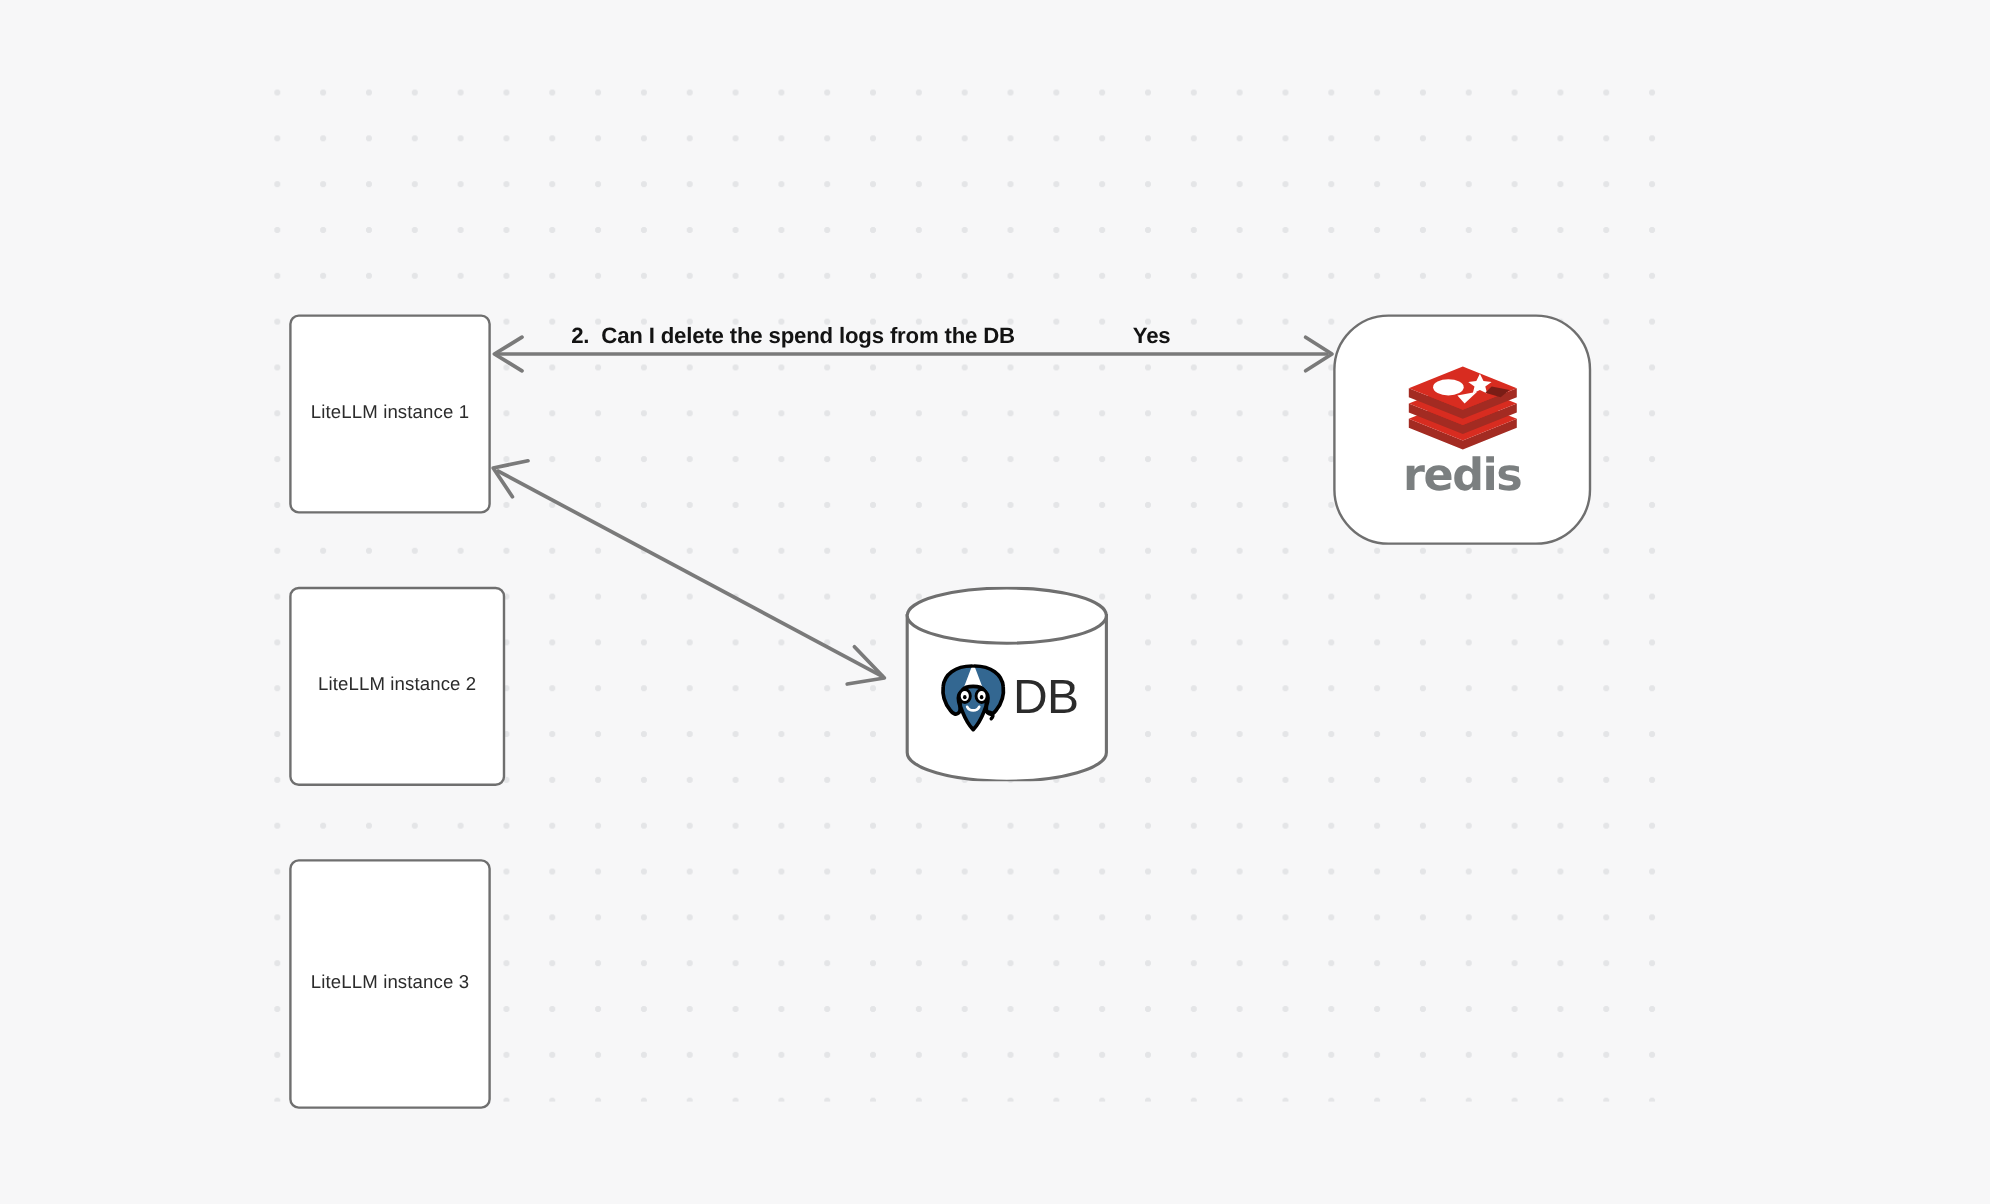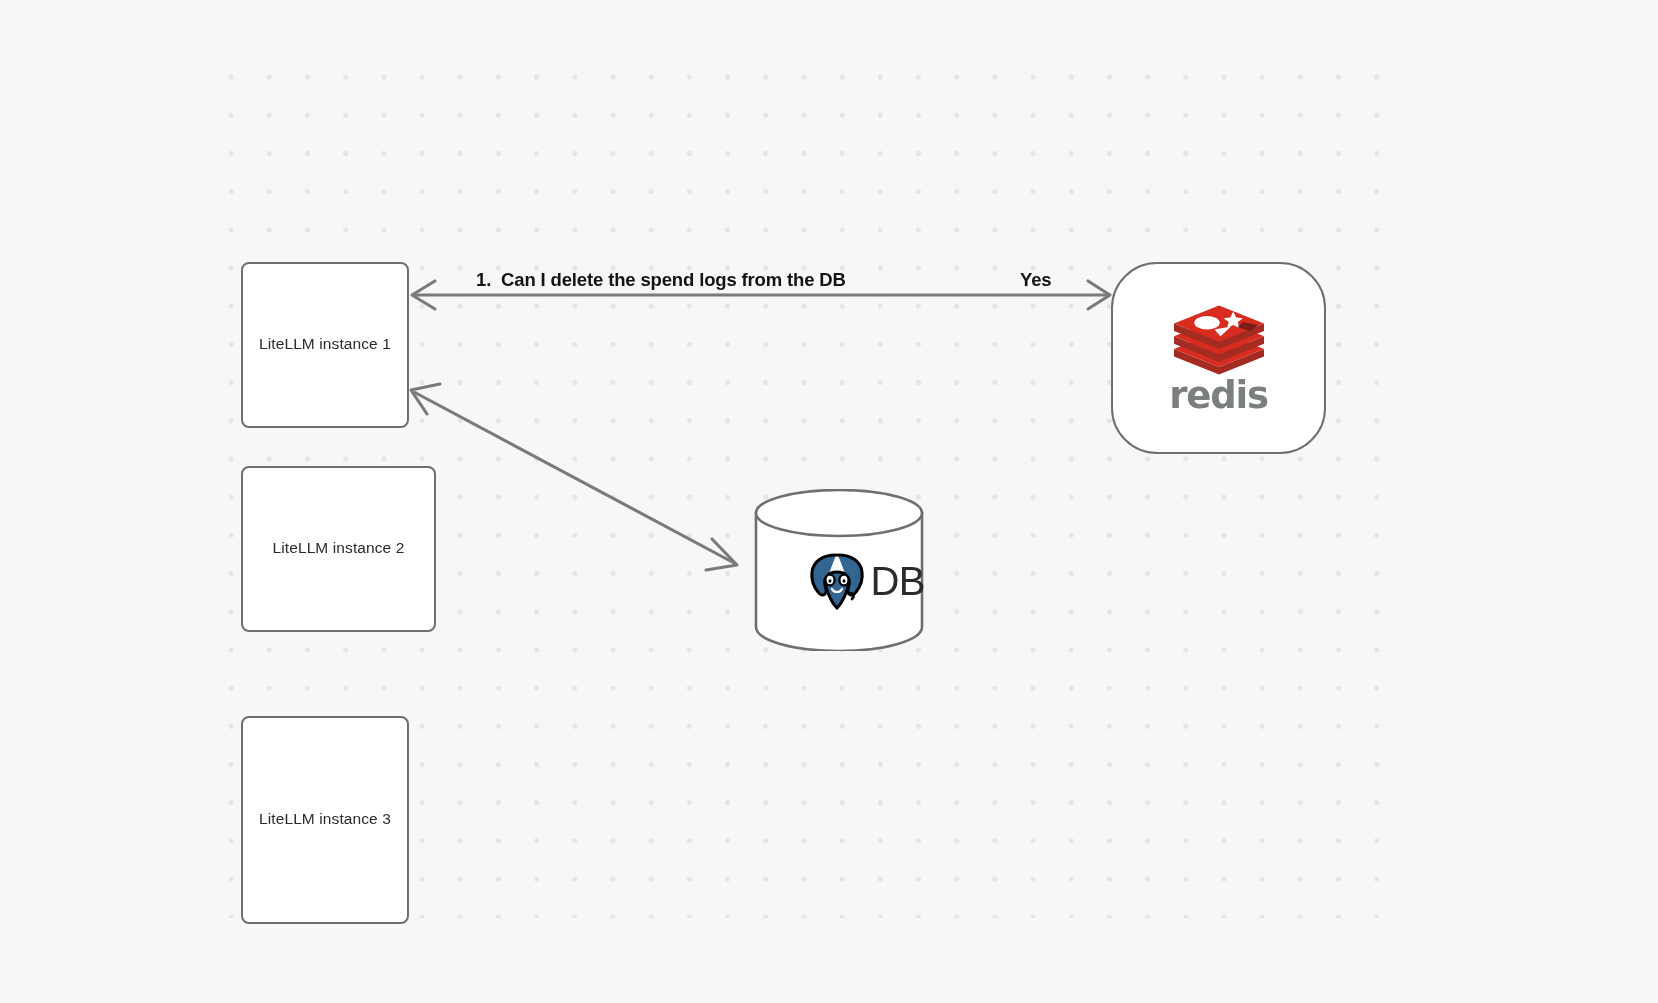--- a/index.html
+++ b/index.html
@@ -58,21 +58,21 @@
   }
   .node-box .node-label {
     font-size: 15.5px;
     color: #2b2b2b;
     font-family: "Liberation Sans", sans-serif;
     letter-spacing: .1px;
     position: relative;
     top: -1px;
   }
   #node-litellm-1 { left: 241px; top: 262px; width: 168px; height: 166px; }
-  #node-litellm-2 { left: 241px; top: 466px; width: 195px; height: 166px; }
+  #node-litellm-2 { left: 241px; top: 489px; width: 180px; height: 166px; }
   #node-litellm-3 { left: 241px; top: 716px; width: 168px; height: 208px; }
 
   
   #node-redis {
     position: absolute;
     left: 1111px;
     top: 262px;
     width: 215px;
     height: 192px;
     box-sizing: border-box;
@@ -116,21 +116,21 @@
     height: 162px;
   }
   .db-content {
     position: absolute;
     left: 0;
     top: 0;
     width: 172px;
     height: 162px;
     display: flex;
     align-items: center;
-    justify-content: flex-end;
+    justify-content: center;
     padding-top: 22px;
     box-sizing: border-box;
   }
   .pg-elephant {
     width: 64px;
     height: 64px;
     display: block;
     margin-right: 1px;
   }
   .db-text {
@@ -146,21 +146,21 @@
   .edge-label {
     position: absolute;
     font-family: "Liberation Sans", sans-serif;
     font-weight: bold;
     font-size: 18.5px;
     color: #131313;
     white-space: pre;
     letter-spacing: -.15px;
   }
   #label-edge-1      { left: 476px; top: 269px; }
-  #label-edge-1-yes  { left: 1020px; top: 269px; }
+  #label-edge-1-yes  { left: 944px; top: 269px; }
   #label-edge-2      { left: 551px; top: 435px; }
 </style>
 </head>
 <body>
 
 <div id="canvas">
 
   <div id="dot-grid"></div>
 
   <svg id="edges" viewBox="0 0 1658 1003" xmlns="http://www.w3.org/2000/svg">
@@ -176,21 +176,21 @@
       db (diagonal) --&gt;
     <g>
       <line x1="414" y1="392" x2="736" y2="564" stroke="#7a7a7a" stroke-width="3.1" stroke-linecap="butt"></line>
 
       <polyline points="440,384 411,390 427,414" fill="none" stroke="#7a7a7a" stroke-width="3.1" stroke-linecap="round" stroke-linejoin="round"></polyline>
 
       <polyline points="712,539 737,565 706,570" fill="none" stroke="#7a7a7a" stroke-width="3.1" stroke-linecap="round" stroke-linejoin="round"></polyline>
     </g>
   </svg>
 
-  <div class="edge-label" id="label-edge-1">1.  Can I delete the spend logs from the DB</div>
+  <div class="edge-label" id="label-edge-1">2.  Can I delete the spend logs from the DB</div>
 
   <div class="edge-label" id="label-edge-1-yes">Yes</div>
 
 
   <div class="node-box" id="node-litellm-1">
     <span class="node-label">LiteLLM instance 1</span>
   </div>
 
   <div class="node-box" id="node-litellm-2">
     <span class="node-label">LiteLLM instance 2</span>

